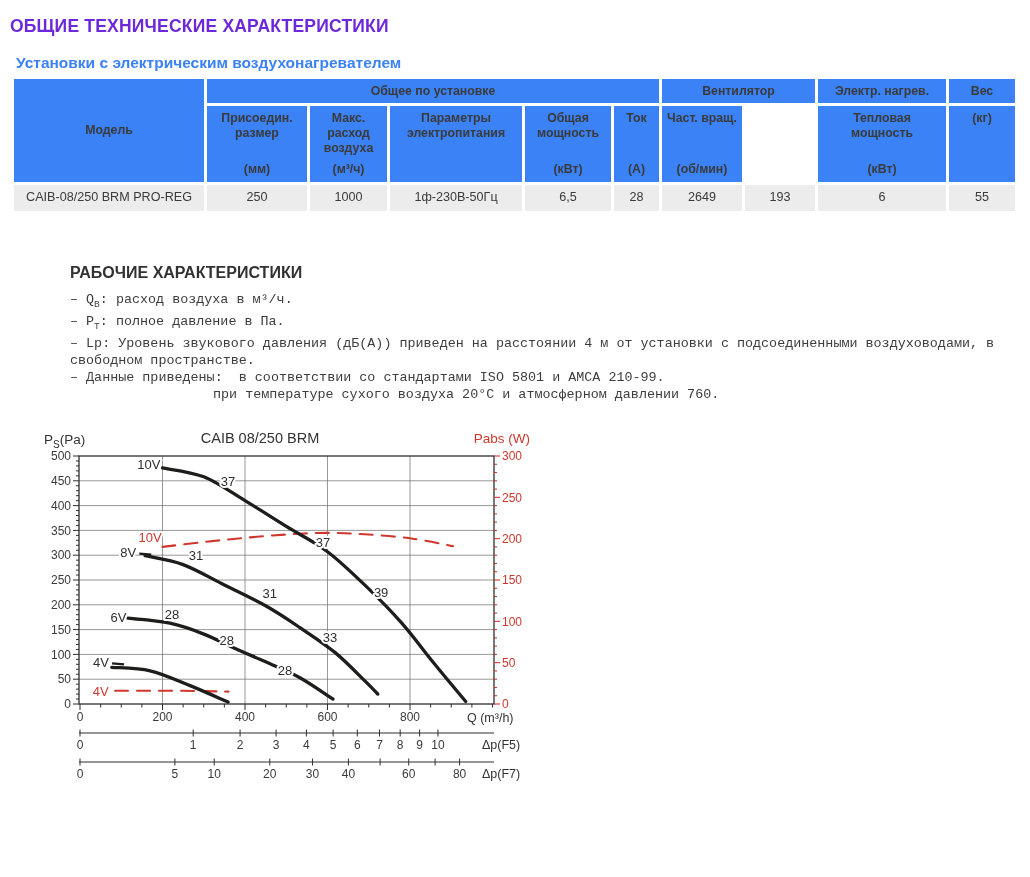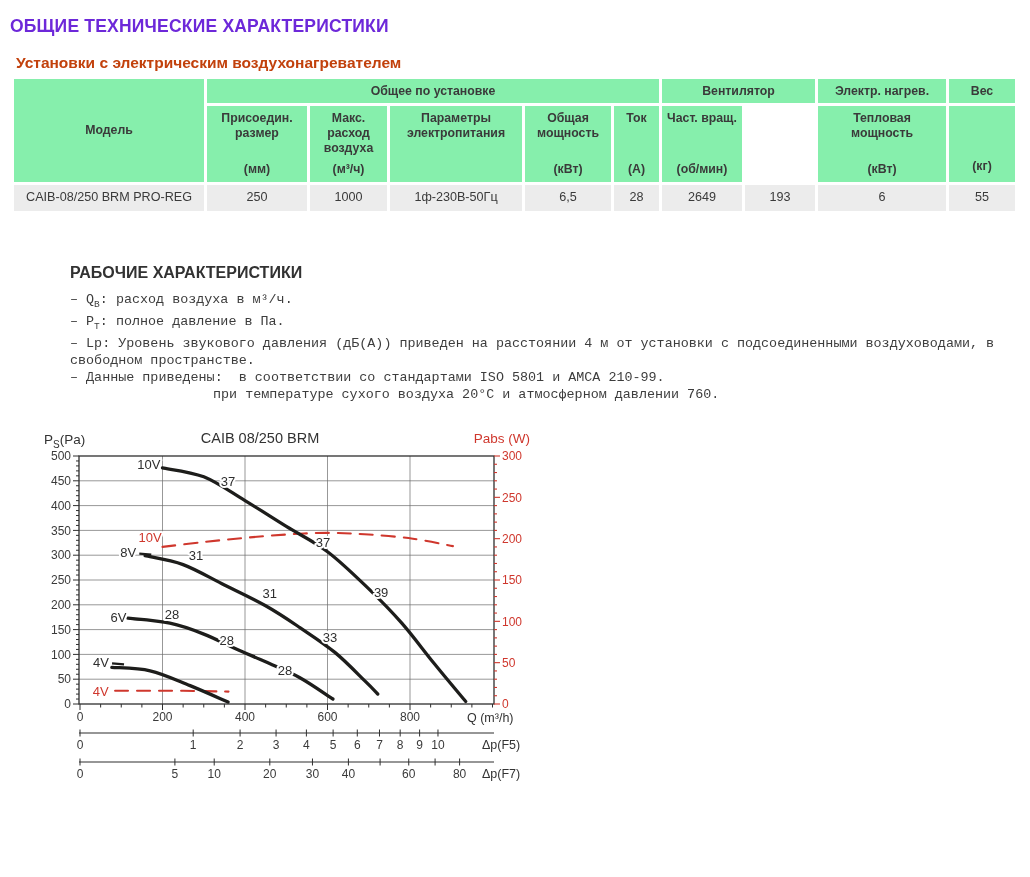--- a/index.html
+++ b/index.html
@@ -1,29 +1,29 @@
 <!DOCTYPE html>
 <html><head>
 <meta charset="utf-8">
 <style>
   html,body{margin:0;padding:0;background:#fff;}
   body{width:1030px;height:877px;position:relative;font-family:"Liberation Sans",sans-serif;color:#3a3a3a;overflow:hidden;}
   .h1{position:absolute;left:10px;top:16px;font-size:17.5px;font-weight:bold;color:#6d28d9;letter-spacing:.2px;}
-  .h2{position:absolute;left:16px;top:54px;font-size:15.5px;font-weight:bold;color:#c2410c;}
+  .h2{position:absolute;left:16px;top:54px;font-size:15.5px;font-weight:bold;color:#3b82f6;}
   
   .spec-table{position:absolute;left:14px;top:79px;display:grid;
     grid-template-columns:190px 100px 77px 132px 86px 45px 80px 70px 128px 66px;
     grid-template-rows:24px 76px 26px;gap:3px;background:#fff;}
-  .cell{background:#86efac;display:flex;align-items:center;justify-content:center;
+  .cell{background:#3b82f6;display:flex;align-items:center;justify-content:center;
     text-align:center;font-size:12.3px;font-weight:bold;color:#3a3a3a;line-height:1.22;}
   .hcell{flex-direction:column;justify-content:space-between;padding:5px 3px 5px;}
   .hname{flex:1 1 auto;display:flex;align-items:flex-start;justify-content:center;}
   .hunit{height:15px;}
   .model-cell{grid-row:1/3;grid-column:1;}
-  .unit-only{justify-content:flex-end;padding-bottom:8px;}
+  .unit-only{justify-content:flex-start;padding-bottom:8px;}
   .drow{background:#ececec;font-weight:normal;font-size:12.6px;}
   
   .notes{position:absolute;left:27px;top:264px;width:990px;margin-left:43px;}
   .notes h3{margin:0 0 9px 0;font-size:16px;font-weight:bold;color:#323232;}
   .note-line{font-size:13.4px;line-height:17.2px;color:#3d3d3d;white-space:pre-wrap;font-family:Liberation Mono, monospace;}
   .note-line sub{font-size:9.5px;}
   .indented{padding-left:143px;}
   
   .chart{position:absolute;left:30px;top:418px;}
   .axt{font-family:"Liberation Sans",sans-serif;font-size:13.5px;fill:#333;}

